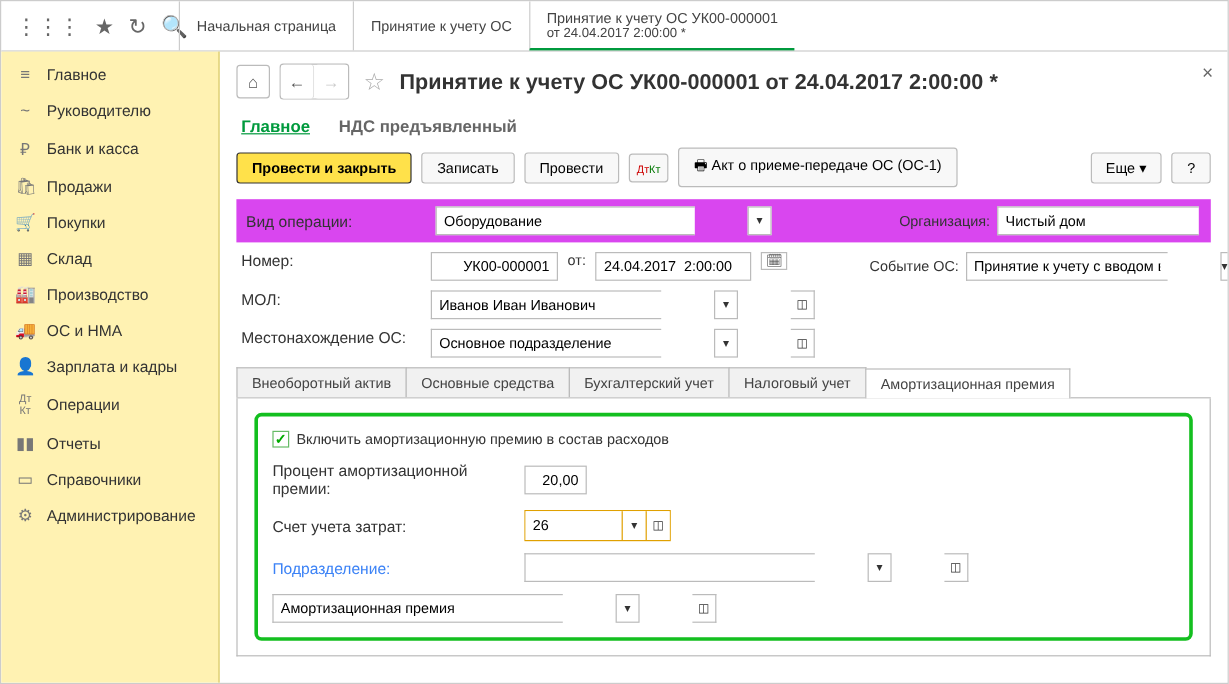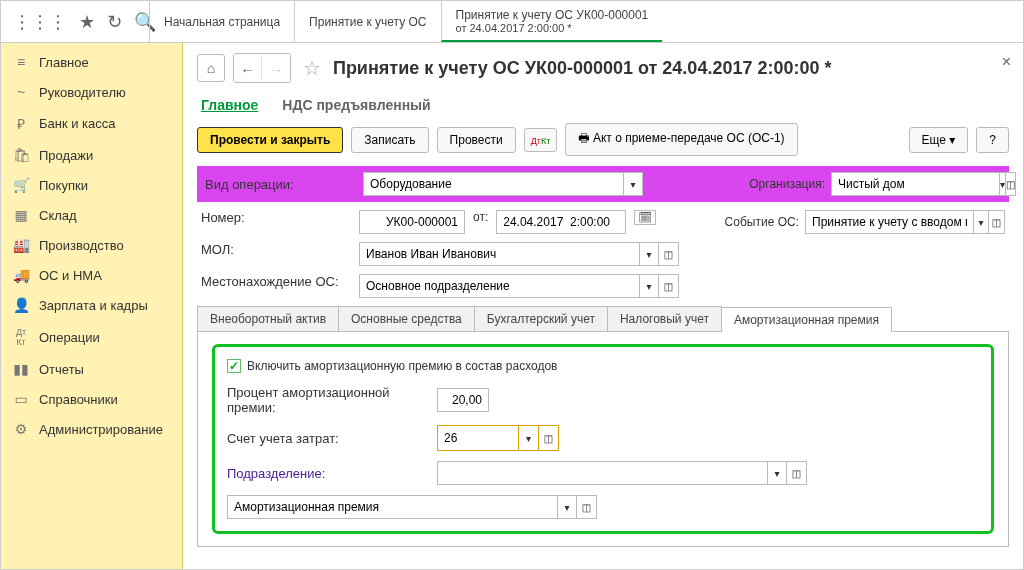--- a/index.html
+++ b/index.html
@@ -28,36 +28,36 @@
   .toolbar { display: flex; align-items: center; gap: 8px; margin-bottom: 10px; }
   .btn { border: 1px solid #bbb; background: #f8f8f8; border-radius: 3px; padding: 5px 12px; font-size: 12px; cursor: pointer; }
   .btn.primary { background: #ffe14a; border-color: #333; font-weight: bold; }
   .btn.icon-btn { padding: 4px 6px; }
   .toolbar-spacer { flex: 1; }
   .highlight-row { background: #d946ef; padding: 6px 8px; display: flex; align-items: center; gap: 8px; margin-bottom: 8px; }
   .form-row { display: flex; align-items: flex-start; gap: 8px; margin-bottom: 8px; padding: 0 4px; }
   .label { width: 150px; font-size: 13px; color: #333; }
   .input { border: 1px solid #bbb; height: 24px; padding: 2px 6px; font-size: 12px; }
   .input.ro { background: #fff; }
-  .combo { display: flex; height: 24px; }
+  .combo { display: flex; height: 24px; gap: 44px; }
   .combo .input { border-right: none; }
   .combo-btn { width: 20px; border: 1px solid #bbb; background: #fff; display: flex; align-items: center; justify-content: center; font-size: 10px; cursor: pointer; }
   .combo-btn + .combo-btn { border-left: none; }
   .date-btn { width: 22px; border: 1px solid #bbb; background: #fff; display: flex; align-items: center; justify-content: center; font-size: 11px; cursor: pointer; }
   .right-group { display: flex; align-items: center; gap: 6px; margin-left: auto; }
   .inner-tabs { display: flex; border-bottom: 1px solid #bbb; margin-top: 6px; }
   .inner-tab { border: 1px solid #bbb; border-bottom: none; background: #f1f1f1; padding: 5px 12px; font-size: 12px; color: #444; margin-right: -1px; cursor: pointer; }
   .inner-tab.active { background: #fff; position: relative; top: 1px; }
   .tab-content { border: 1px solid #bbb; border-top: none; padding: 12px 14px; }
   .green-box { border: 3px solid #13bf1f; border-radius: 6px; padding: 12px; }
   .check-row { display: flex; align-items: center; gap: 6px; margin-bottom: 12px; }
   .green-check { width: 14px; height: 14px; border: 1px solid #6b6; display: inline-flex; align-items: center; justify-content: center; color: #0a0; font-size: 12px; font-weight: bold; }
   .fr { display: flex; align-items: center; gap: 10px; margin-bottom: 10px; }
   .fr .lbl { width: 200px; font-size: 13px; color: #333; }
-  .fr .lbl.disabled { color: #4c1d95; }
+  .fr .lbl.disabled { color: #3b82f6; }
   .orange-combo { display: flex; height: 26px; border: 1px solid #e0a000; }
   .orange-combo .input { border: none; width: 80px; }
   .orange-combo .combo-btn { border: none; border-left: 1px solid #e0a000; }
 </style>
 </head>
 <body>
 
 <div class="topbar">
   <div class="topbar-icons">
     <span>⋮⋮⋮</span>

